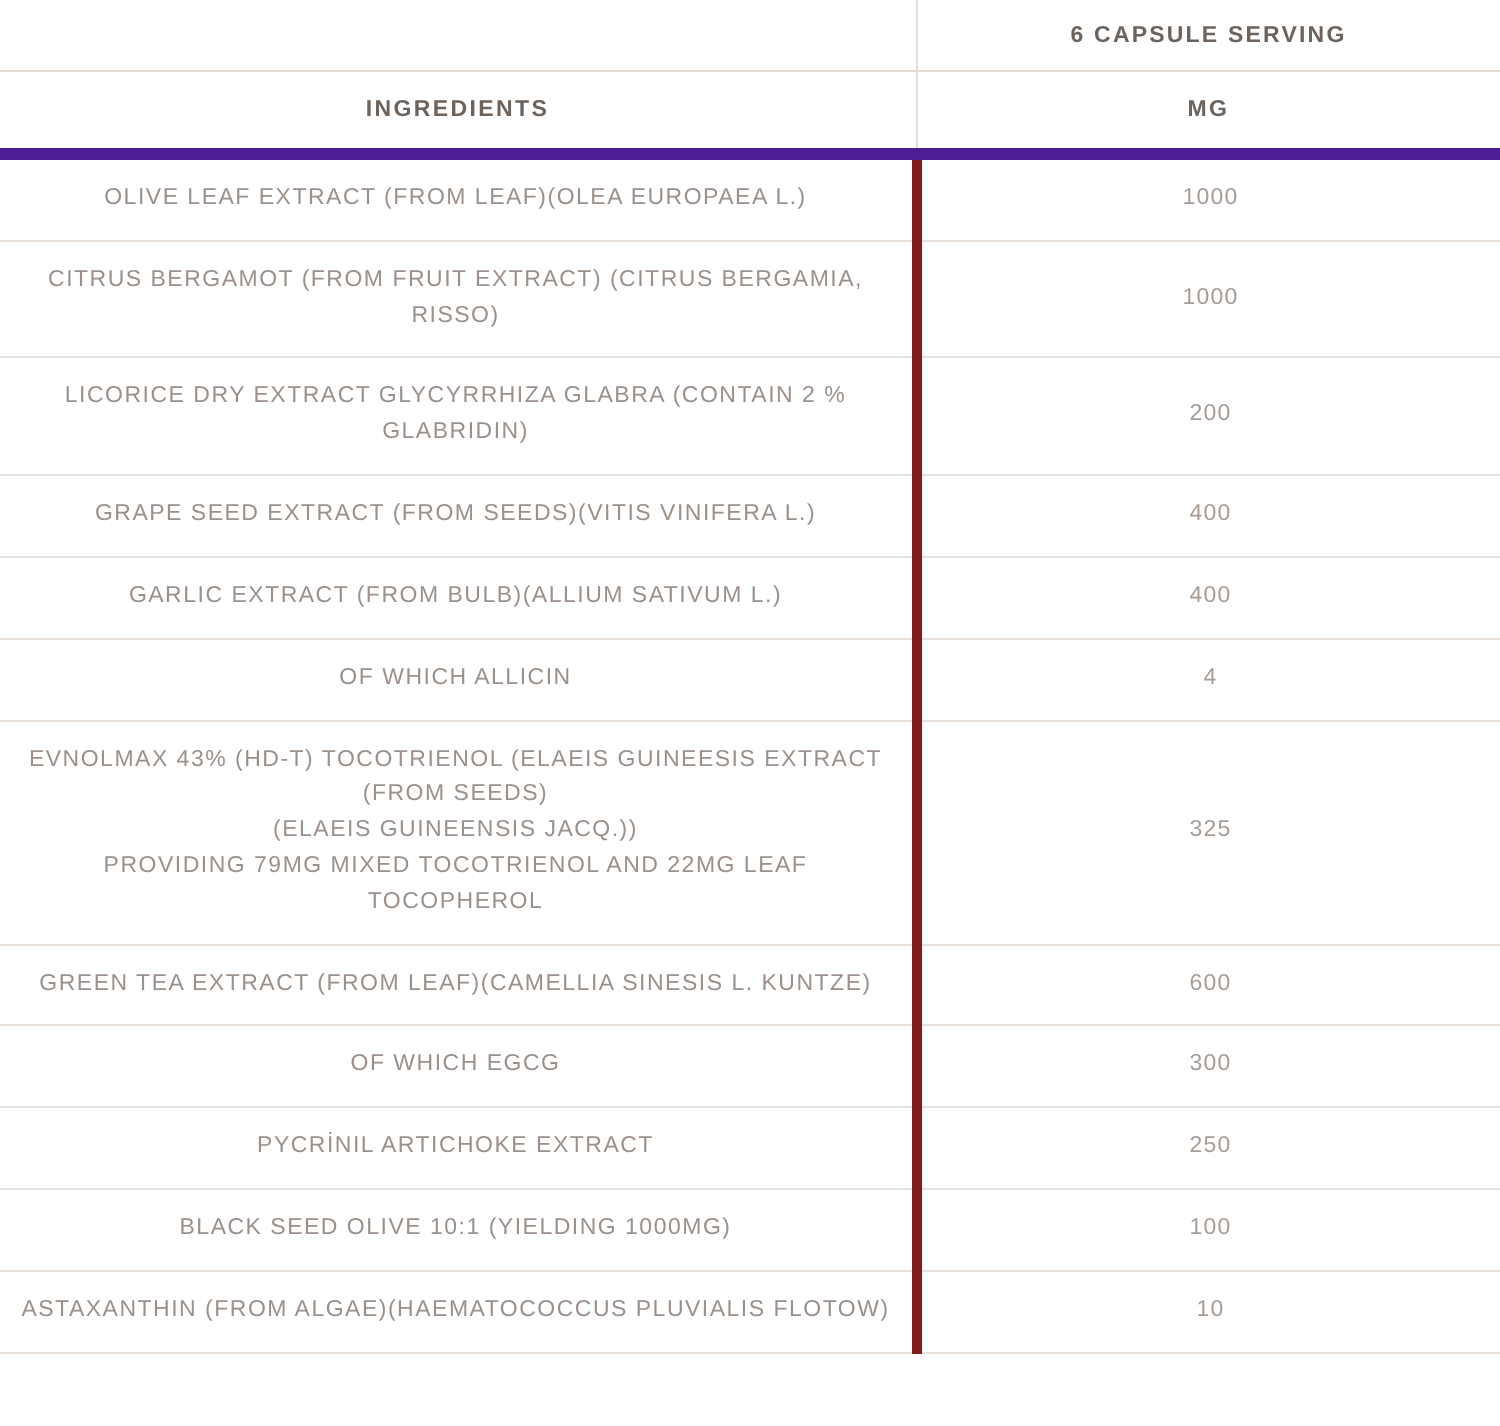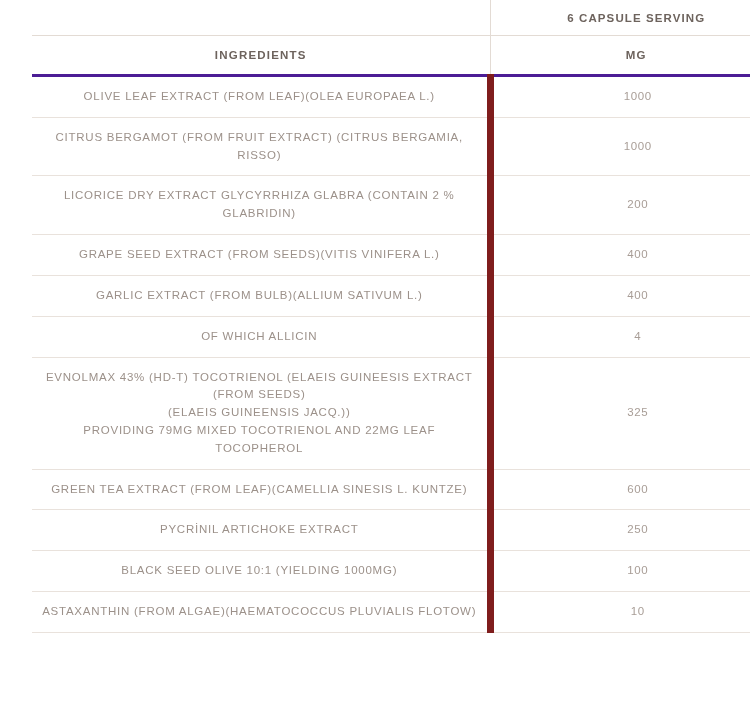--- a/index.html
+++ b/index.html
@@ -13,21 +13,20 @@
     font-family: "Liberation Sans", sans-serif;
     color: #8a7f78;
     -webkit-font-smoothing: antialiased;
   }
   .sheet {
     width: 750px;
     height: 713px;
     position: relative;
     box-sizing: border-box;
     overflow: hidden;
-    padding-left: 32px;
   }
   table.nutrition {
     width: 750px;
     border-collapse: collapse;
     table-layout: fixed;
   }
   table.nutrition col.c-ing { width: 458px; }
   table.nutrition col.c-amt { width: 292px; }
 
   tr.head-row td {
@@ -41,21 +40,21 @@
   td.head-serving {
     text-align: center;
     font-size: 11.5px;
     font-weight: bold;
     letter-spacing: 1.1px;
     color: #6d635d;
     padding: 0 8px;
   }
 
   tr.subhead-row td {
-    border-bottom: 3px solid #4c1d95;
+    border-bottom: 6px solid #4c1d95;
     height: 36px;
     vertical-align: middle;
     text-align: center;
     font-size: 11.5px;
     font-weight: bold;
     letter-spacing: 1.2px;
     color: #6d635d;
   }
   tr.subhead-row td.col-ing {
     border-right: 1px solid #e3dbd4;
@@ -65,21 +64,21 @@
     border-bottom: 1px solid #e9e2dc;
     vertical-align: middle;
     text-align: center;
     font-size: 11.5px;
     letter-spacing: 0.75px;
     color: #9c918a;
     padding: 11px 10px;
     line-height: 1.55;
   }
   tr.data-row td.col-ing {
-    border-right: 7px solid #7f1d1d;
+    border-right: 5px solid #7f1d1d;
   }
   tr.data-row td.col-amt {
     color: #a89d96;
     letter-spacing: 0.6px;
   }
   tr.data-row:last-child td {
     border-bottom: 1px solid #e9e2dc;
   }
   .ing-line { display: block; }
 </style>
@@ -132,20 +131,24 @@
           <span class="ing-line">(ELAEIS GUINEENSIS JACQ.))</span>
           <span class="ing-line">PROVIDING 79MG MIXED TOCOTRIENOL AND 22MG LEAF TOCOPHEROL</span>
         </td>
         <td class="col-amt">325</td>
       </tr>
       <tr class="data-row">
         <td class="col-ing">GREEN TEA EXTRACT (FROM LEAF)(CAMELLIA SINESIS L. KUNTZE)</td>
         <td class="col-amt">600</td>
       </tr>
       <tr class="data-row">
+        <td class="col-ing">OF WHICH EGCG</td>
+        <td class="col-amt">300</td>
+      </tr>
+      <tr class="data-row">
         <td class="col-ing">PYCRİNIL ARTICHOKE EXTRACT</td>
         <td class="col-amt">250</td>
       </tr>
       <tr class="data-row">
         <td class="col-ing">BLACK SEED OLIVE 10:1 (YIELDING 1000MG)</td>
         <td class="col-amt">100</td>
       </tr>
       <tr class="data-row">
         <td class="col-ing">ASTAXANTHIN (FROM ALGAE)(HAEMATOCOCCUS PLUVIALIS FLOTOW)</td>
         <td class="col-amt">10</td>

